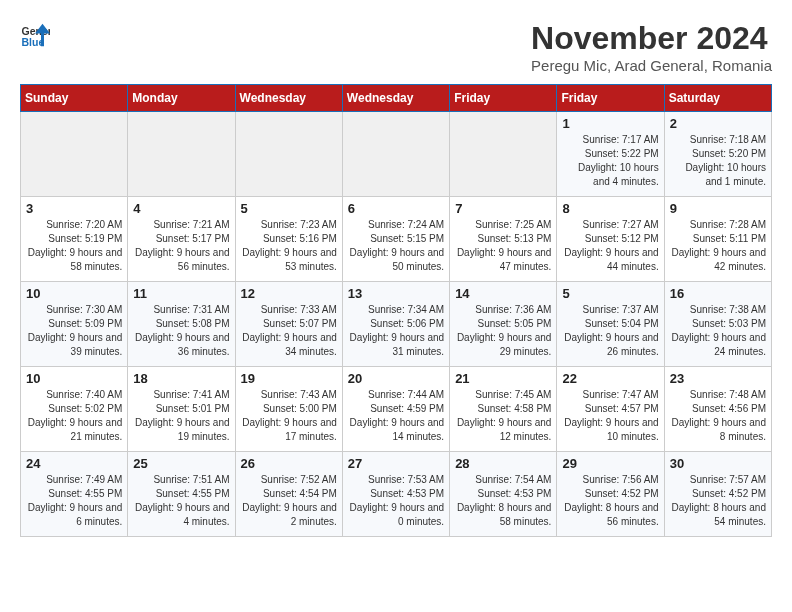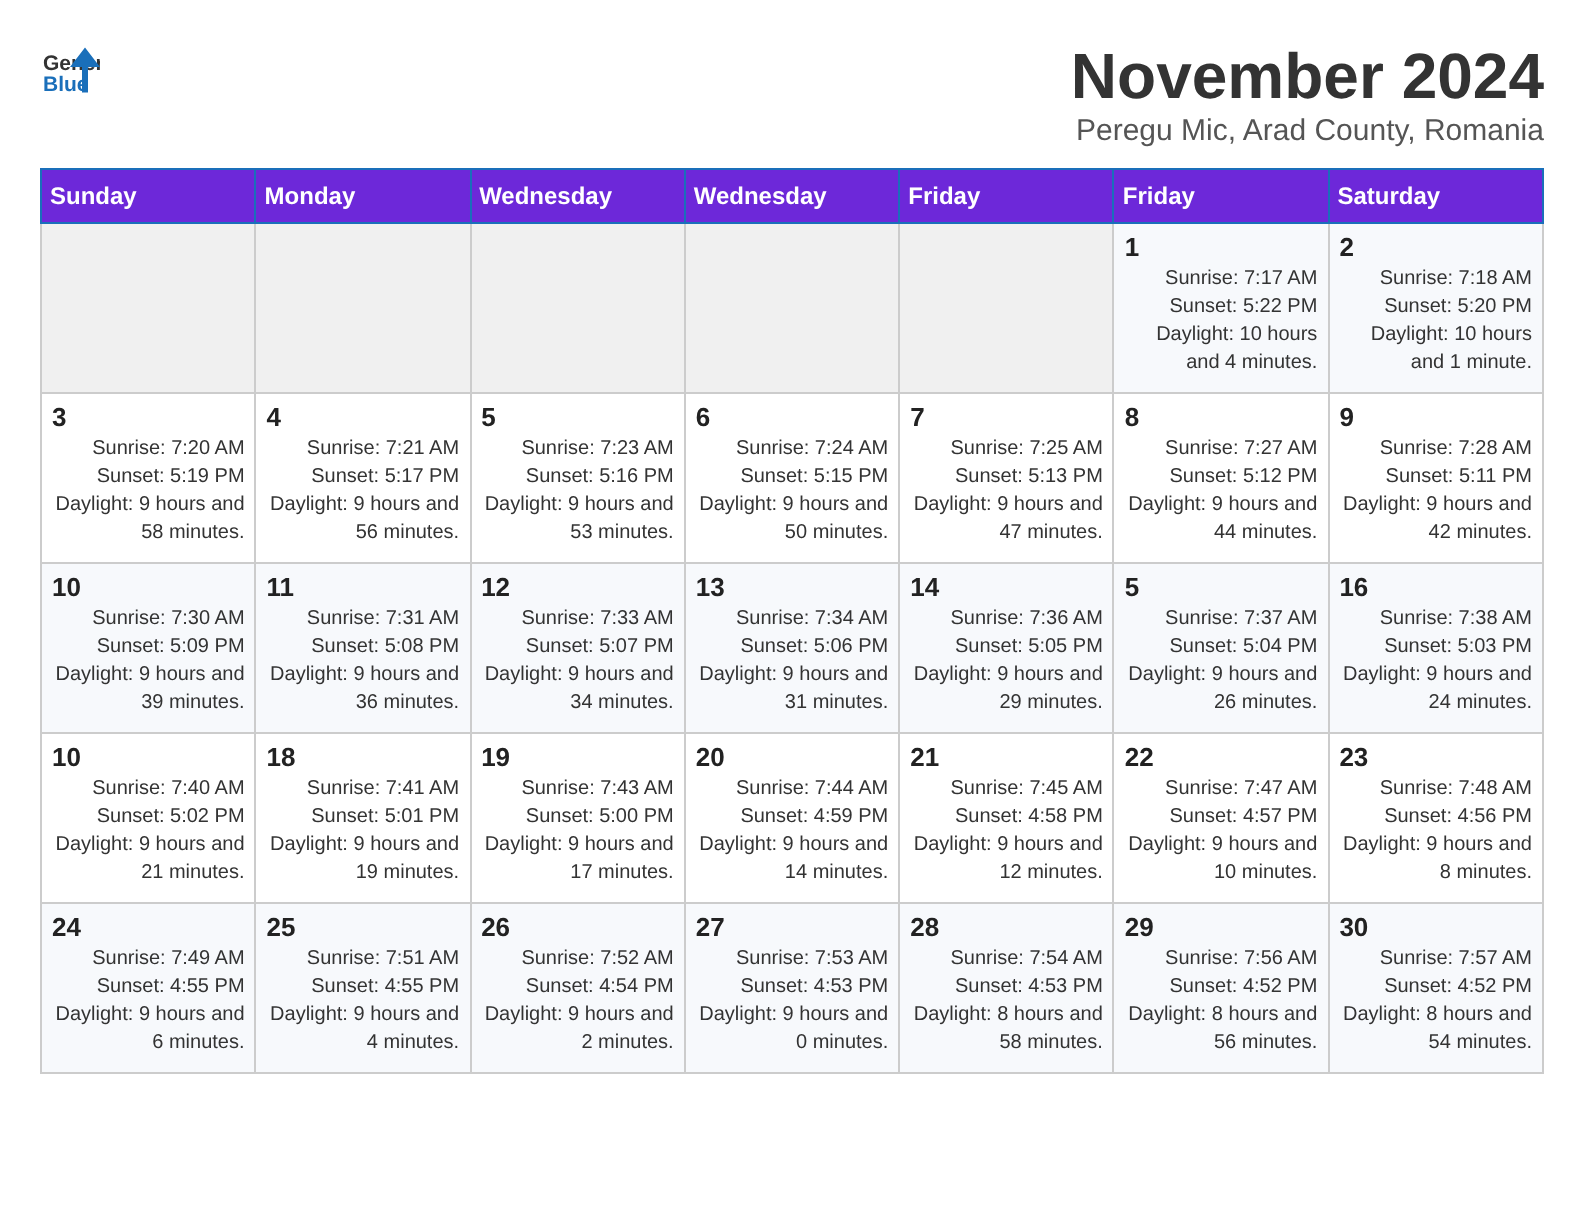--- a/index.html
+++ b/index.html
@@ -19,39 +19,38 @@
     .logo {
       display: flex;
       align-items: center;
       gap: 4px;
     }
     .logo-icon {
       width: 30px;
       height: 30px;
     }
     .title-section {
-      text-align: right;
       margin-left: 16px;
     }
     .month-year {
       font-size: 32px;
       font-weight: bold;
       color: #333;
     }
     .location {
       font-size: 15px;
       color: #555;
     }
     .calendar {
       width: 100%;
       border-collapse: collapse;
       font-size: 11px;
     }
     .calendar th {
-      background: #6d28d9;
+      background: #b91c1c;
       color: #fff;
       padding: 6px 4px;
       text-align: left;
       font-size: 12px;
       border: 1px solid #1a6fba;
     }
     .calendar td {
       border: 1px solid #ccc;
       vertical-align: top;
       padding: 4px 5px;
@@ -89,21 +88,21 @@
 <div class="header">
   <div class="logo">
     <svg class="logo-icon" viewBox="0 0 40 40">
       <text x="2" y="20" font-size="14" font-weight="bold" fill="#333">General</text>
       <text x="2" y="34" font-size="14" font-weight="bold" fill="#1a6fba">Blue</text>
       <polygon points="30,5 40,18 32,18 32,35 28,35 28,18 20,18" fill="#1a6fba"></polygon>
     </svg>
   </div>
   <div class="title-section">
     <div class="month-year">November 2024</div>
-    <div class="location">Peregu Mic, Arad County, Romania</div>
+    <div class="location">Peregu Mic, Arad General, Romania</div>
   </div>
 </div>
 
 <table class="calendar">
   <thead>
     <tr>
     <th>Sunday</th>
         <th>Monday</th>
         <th>Wednesday</th>
         <th>Wednesday</th>

